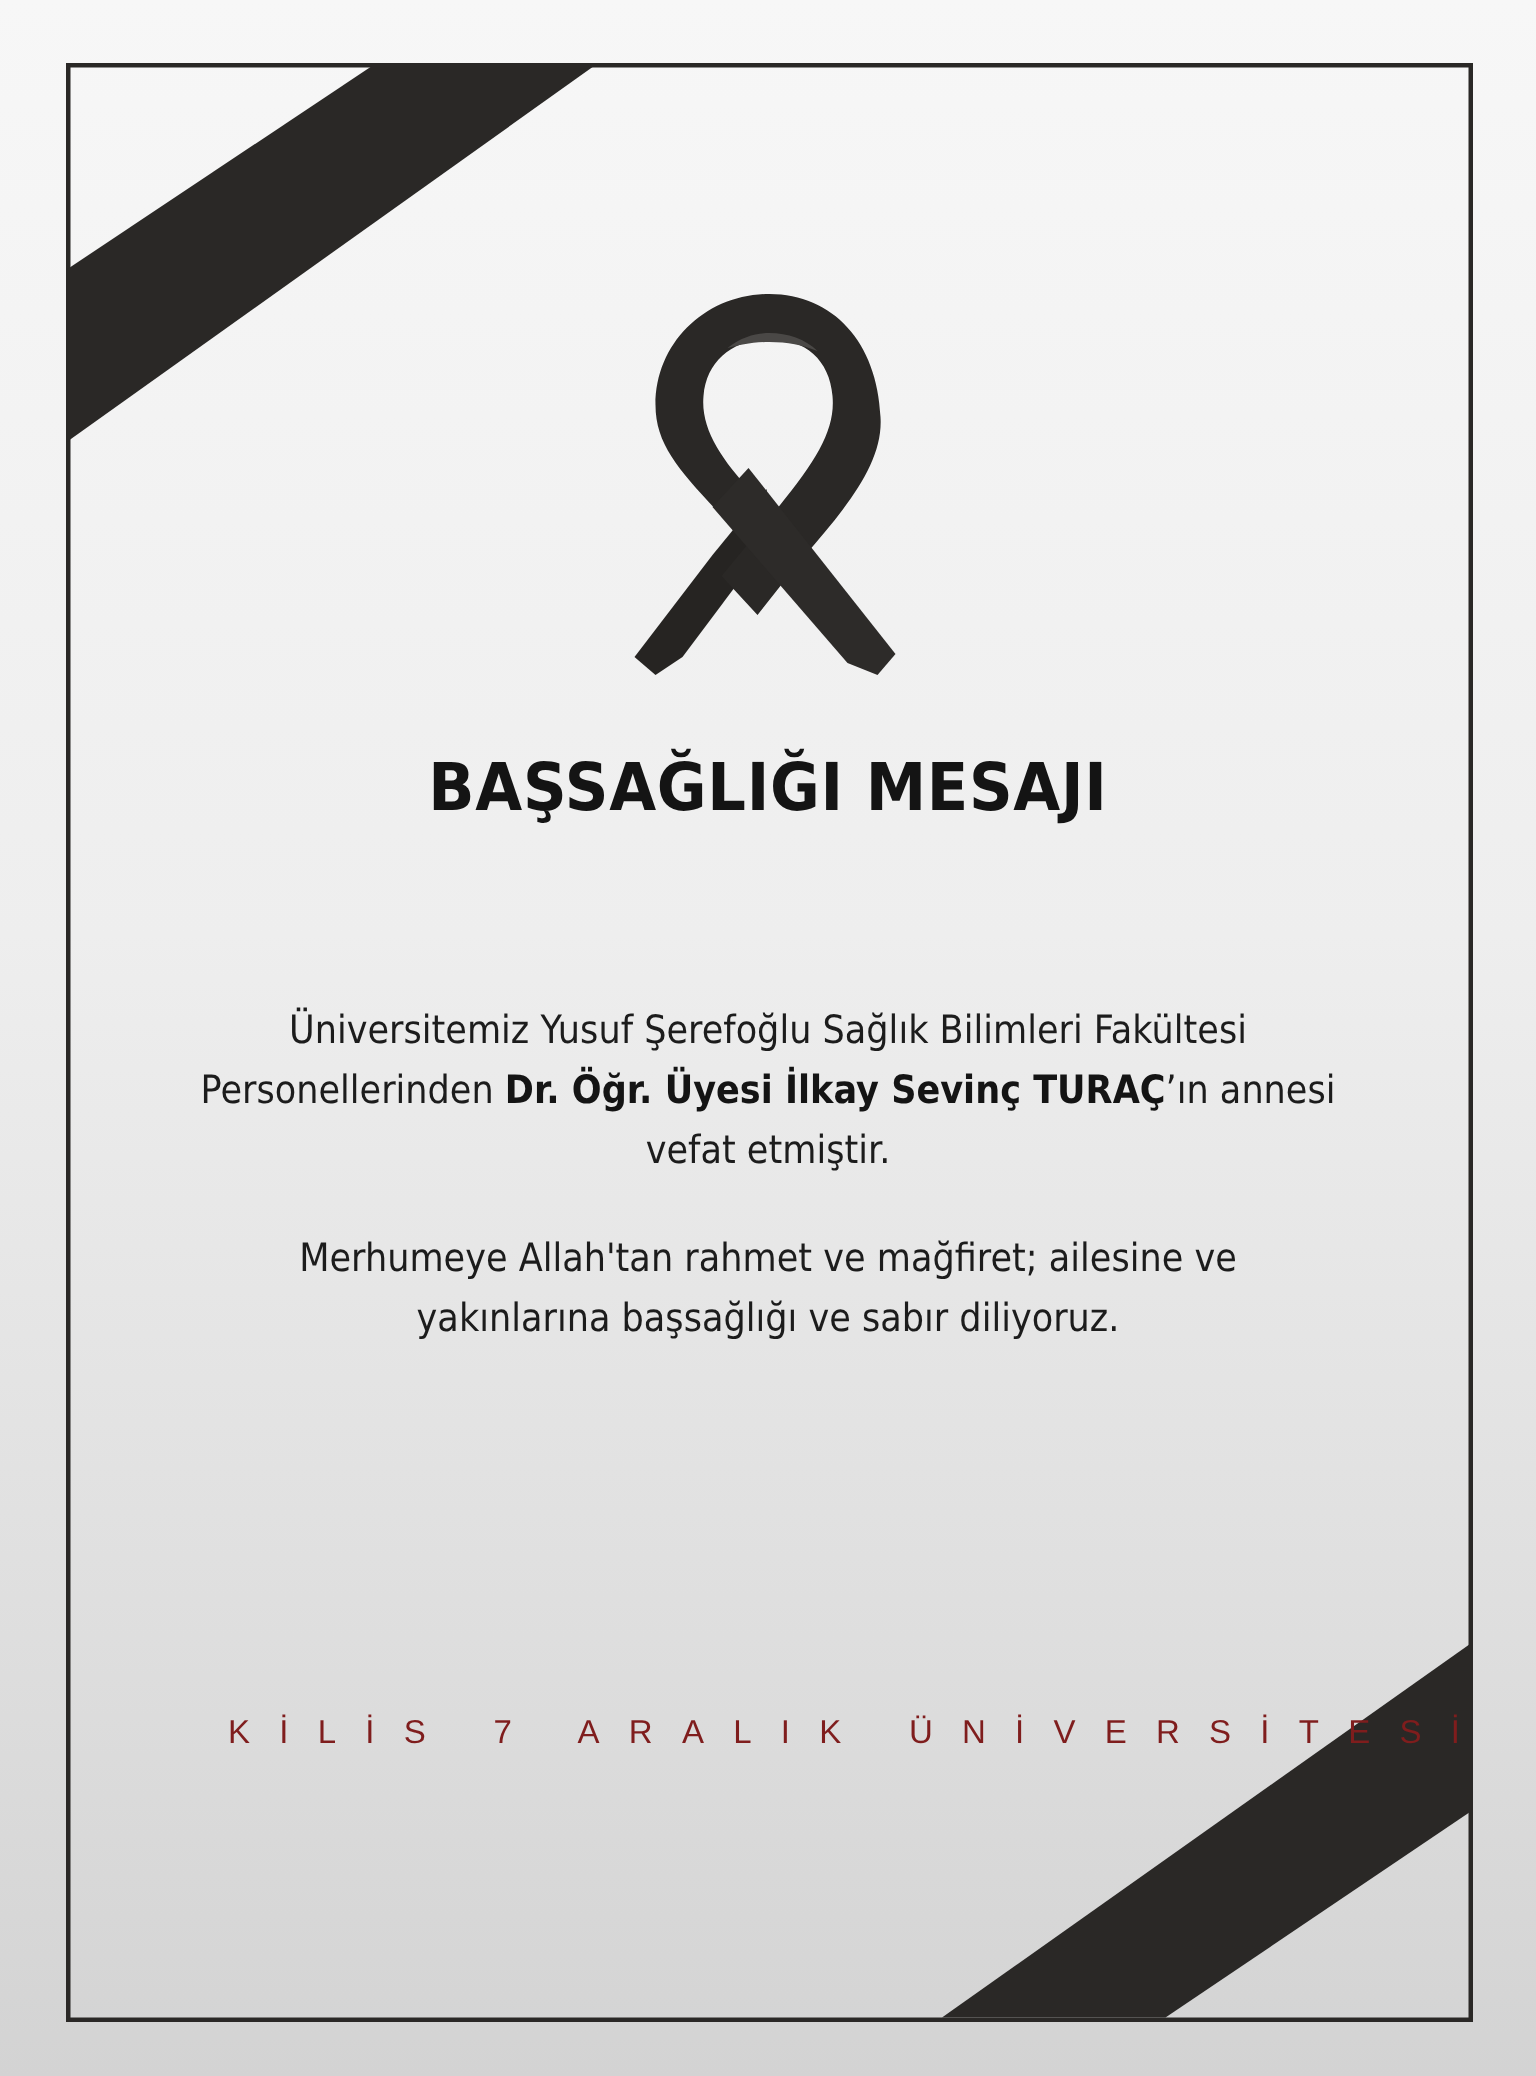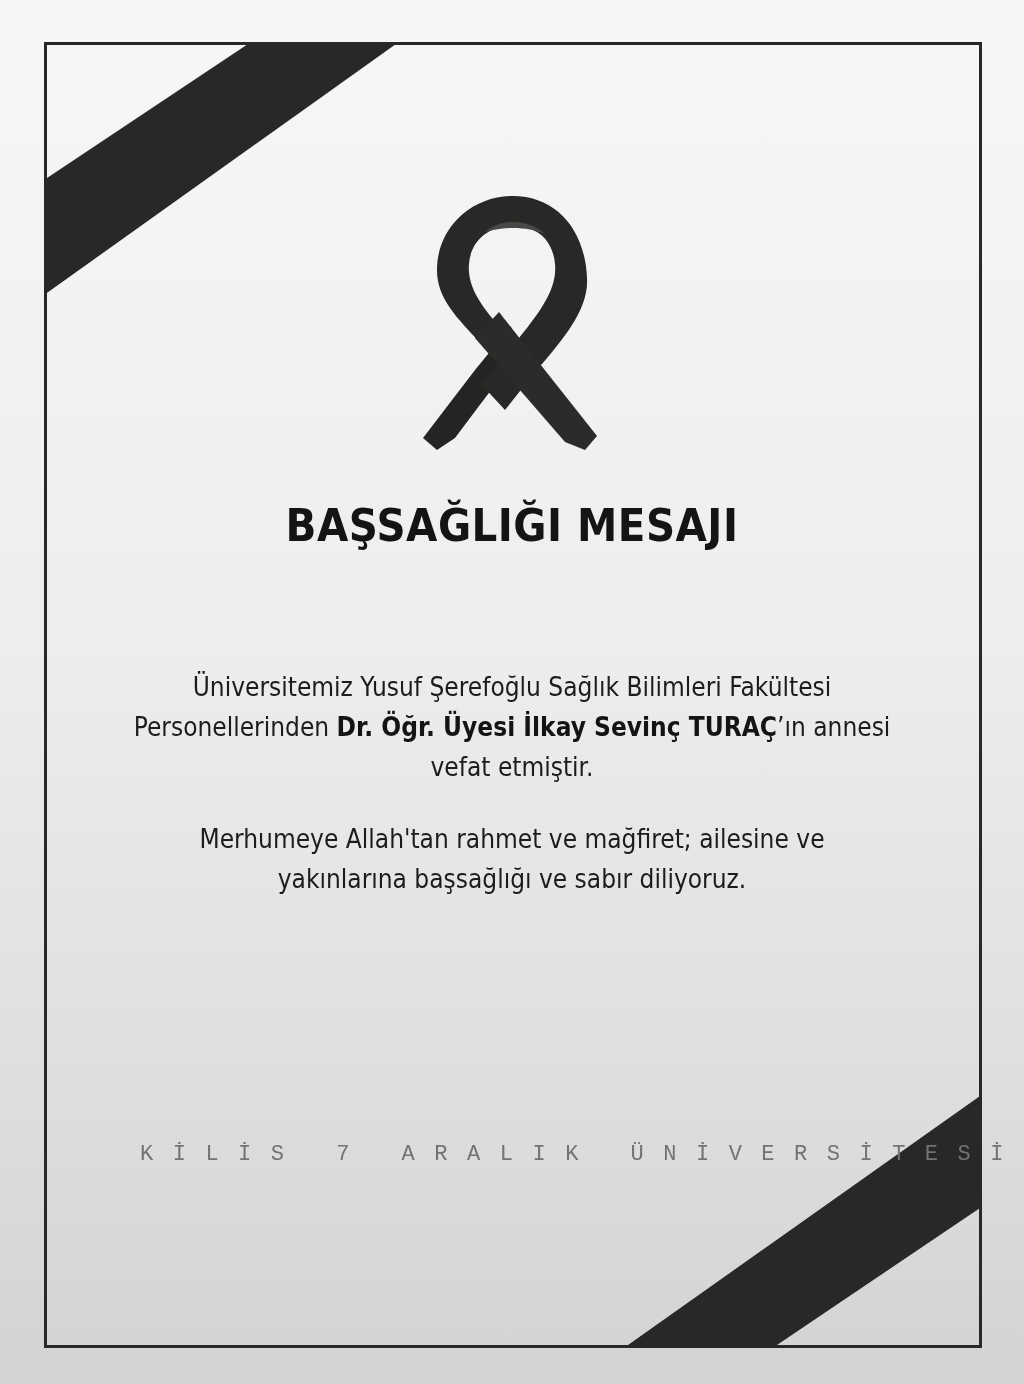--- a/index.html
+++ b/index.html
@@ -23,22 +23,22 @@
     }
     .body-text {
       position: absolute; left: 50px; width: 924px; text-align: center;
       font-family: "DejaVu Sans", sans-serif; font-size: 26px; line-height: 40px; color: #1c1c1c;
       transform: scaleX(0.9); transform-origin: center;
     }
     .p1 { top: 667px; }
     .p2 { top: 819px; }
     .body-text b { font-weight: bold; color: #141414; }
     .footer {
-      position: absolute; left: 140px; top: 1142px; width: 760px;
-      font-family: Liberation Mono, monospace; font-size: 22px; color: #737373;
+      position: absolute; left: 152px; top: 1142px; width: 760px;
+      font-family: Liberation Sans, sans-serif; font-size: 22px; color: #7f1d1d;
       letter-spacing: 19.5px; white-space: nowrap;
     }
   </style>
 </head>
 <body>
 
 <div class="frame"></div>
 
 <svg class="bands" viewBox="0 0 1024 1384" xmlns="http://www.w3.org/2000/svg">
   <polygon points="44,180 248,44 396,44 44,295" fill="#2a2826"></polygon>

